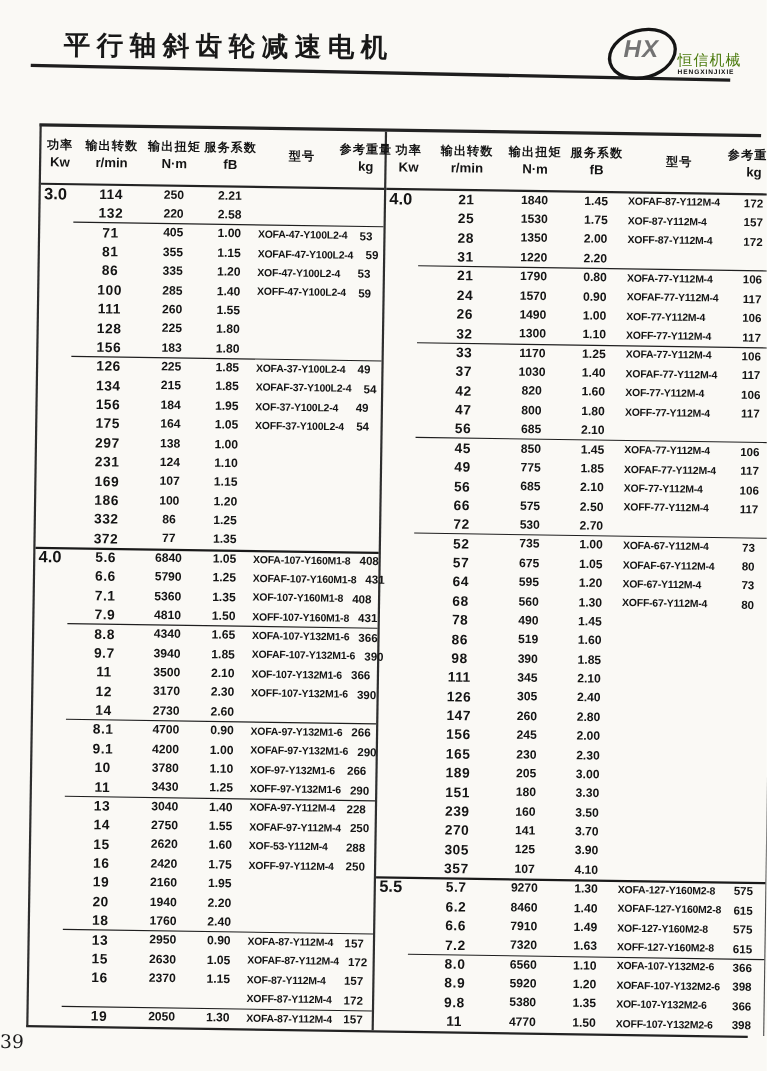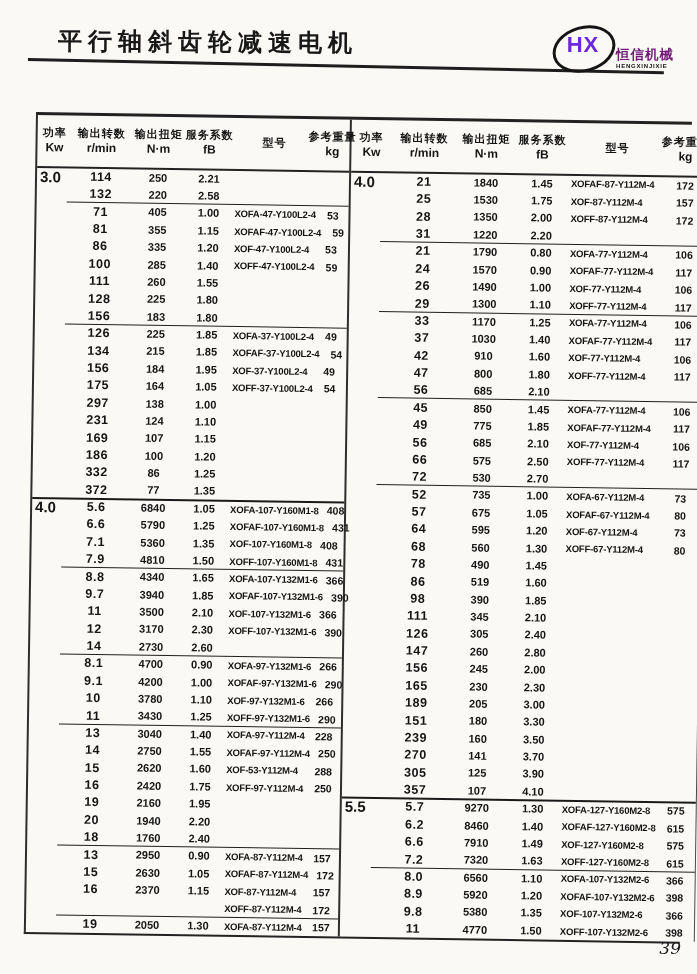--- a/index.html
+++ b/index.html
@@ -24,26 +24,26 @@
     transform:rotate(1.2deg);transform-origin:0 0;
   }
   .logo{position:absolute;left:550px;top:22px;width:145px;height:56px;}
   .logo-ellipse{
     position:absolute;left:2px;top:4px;width:58px;height:40px;
     border:3.5px solid #151515;border-radius:50%;
     transform:rotate(-16deg);
   }
   .logo-hx{
     position:absolute;left:8px;top:10px;width:50px;
-    font-size:22px;font-weight:900;
-    letter-spacing:1px;text-align:center;color:#6d28d9;
+    font-size:22px;font-weight:900;font-style:italic;
+    letter-spacing:1px;text-align:center;color:#737373;
   }
   .logo-cn{
     position:absolute;left:66px;top:24px;
-    font-size:13.5px;font-weight:700;letter-spacing:1px;color:#701a75;
+    font-size:13.5px;font-weight:400;letter-spacing:1px;color:#4d7c0f;
   }
   .logo-en{
     position:absolute;left:66px;top:41px;
     font-size:6px;font-weight:700;letter-spacing:0.8px;color:#101010;
   }
   
   .tables{
     position:absolute;left:36px;top:112px;width:654px;height:817px;
     display:flex;
     border-top:3px solid #232323;
@@ -77,22 +77,22 @@
   }
   .row{display:grid;height:17.39px;align-items:center;line-height:1;}
   .c-power {font-size:15px;font-weight:700;padding-left:3px;}
   .c-speed {font-size:12.5px;font-weight:700;text-align:center;letter-spacing:0.5px;}
   .c-torque{font-size:11px;font-weight:700;text-align:center;}
   .c-fb    {font-size:11px;font-weight:700;text-align:center;}
   .c-model {font-size:9.5px;font-weight:700;letter-spacing:-0.2px;white-space:nowrap;padding-left:2px;}
   .c-weight{font-size:10.5px;font-weight:700;text-align:center;}
   
   .page-number{
-    position:absolute;left:0;right:16px;top:938px;text-align:right;
-    font-family:"DejaVu Serif",serif;font-size:17px;color:#1b1b1b;font-style:italic;
+    position:absolute;left:0;right:16px;top:938px;text-align:left;
+    font-family:"DejaVu Serif",serif;font-size:17px;color:#1b1b1b;
   }
 </style>
 </head>
 <body>
 
 <div class="page">
 
   <div class="doc-title">平行轴斜齿轮减速电机</div>
   <div class="title-rule"></div>
 
@@ -584,21 +584,21 @@
             <div class="row">
               <div class="c-power"></div>
               <div class="c-speed">26</div>
               <div class="c-torque">1490</div>
               <div class="c-fb">1.00</div>
               <div class="c-model">XOF-77-Y112M-4</div>
               <div class="c-weight">106</div>
             </div>
             <div class="row">
               <div class="c-power"></div>
-              <div class="c-speed">29</div>
+              <div class="c-speed">32</div>
               <div class="c-torque">1300</div>
               <div class="c-fb">1.10</div>
               <div class="c-model">XOFF-77-Y112M-4</div>
               <div class="c-weight">117</div>
             </div>
           </div>
           <div class="group g-sep">
             <div class="row">
               <div class="c-power"></div>
               <div class="c-speed">33</div>
@@ -611,21 +611,21 @@
               <div class="c-power"></div>
               <div class="c-speed">37</div>
               <div class="c-torque">1030</div>
               <div class="c-fb">1.40</div>
               <div class="c-model">XOFAF-77-Y112M-4</div>
               <div class="c-weight">117</div>
             </div>
             <div class="row">
               <div class="c-power"></div>
               <div class="c-speed">42</div>
-              <div class="c-torque">910</div>
+              <div class="c-torque">820</div>
               <div class="c-fb">1.60</div>
               <div class="c-model">XOF-77-Y112M-4</div>
               <div class="c-weight">106</div>
             </div>
             <div class="row">
               <div class="c-power"></div>
               <div class="c-speed">47</div>
               <div class="c-torque">800</div>
               <div class="c-fb">1.80</div>
               <div class="c-model">XOFF-77-Y112M-4</div>

